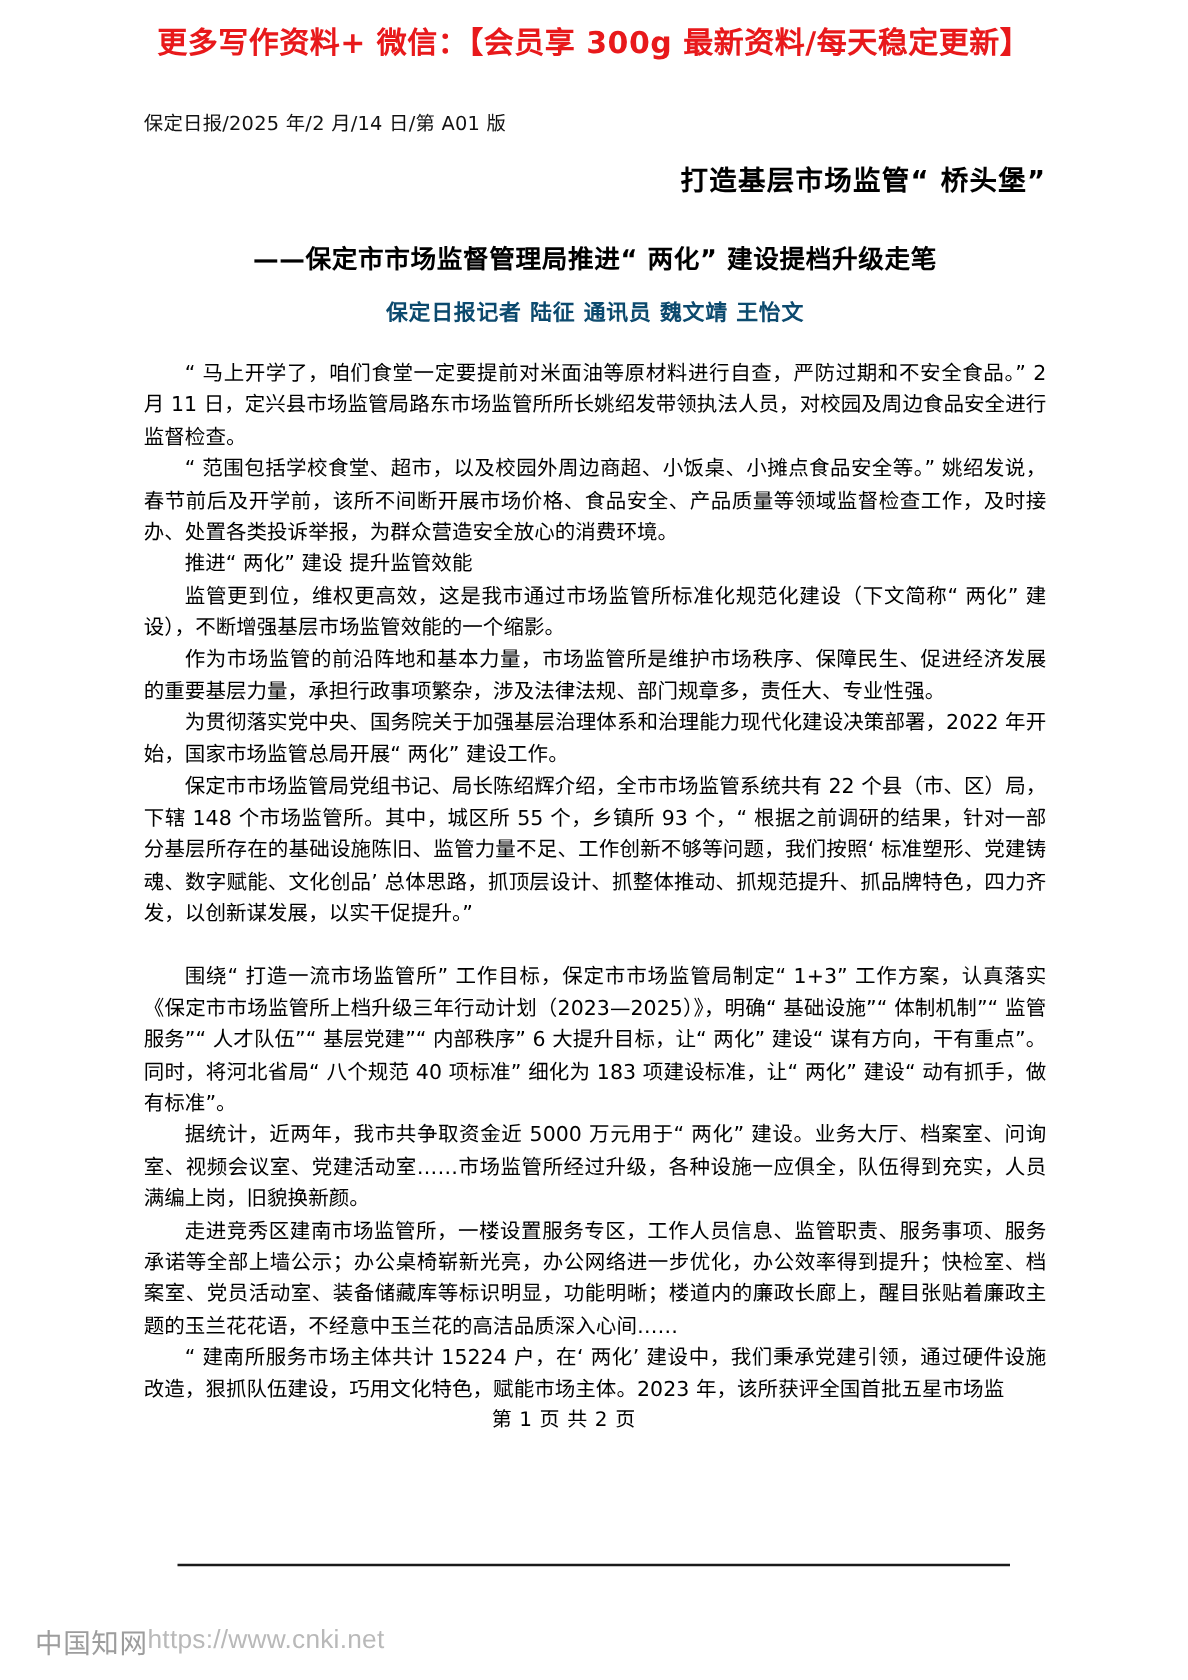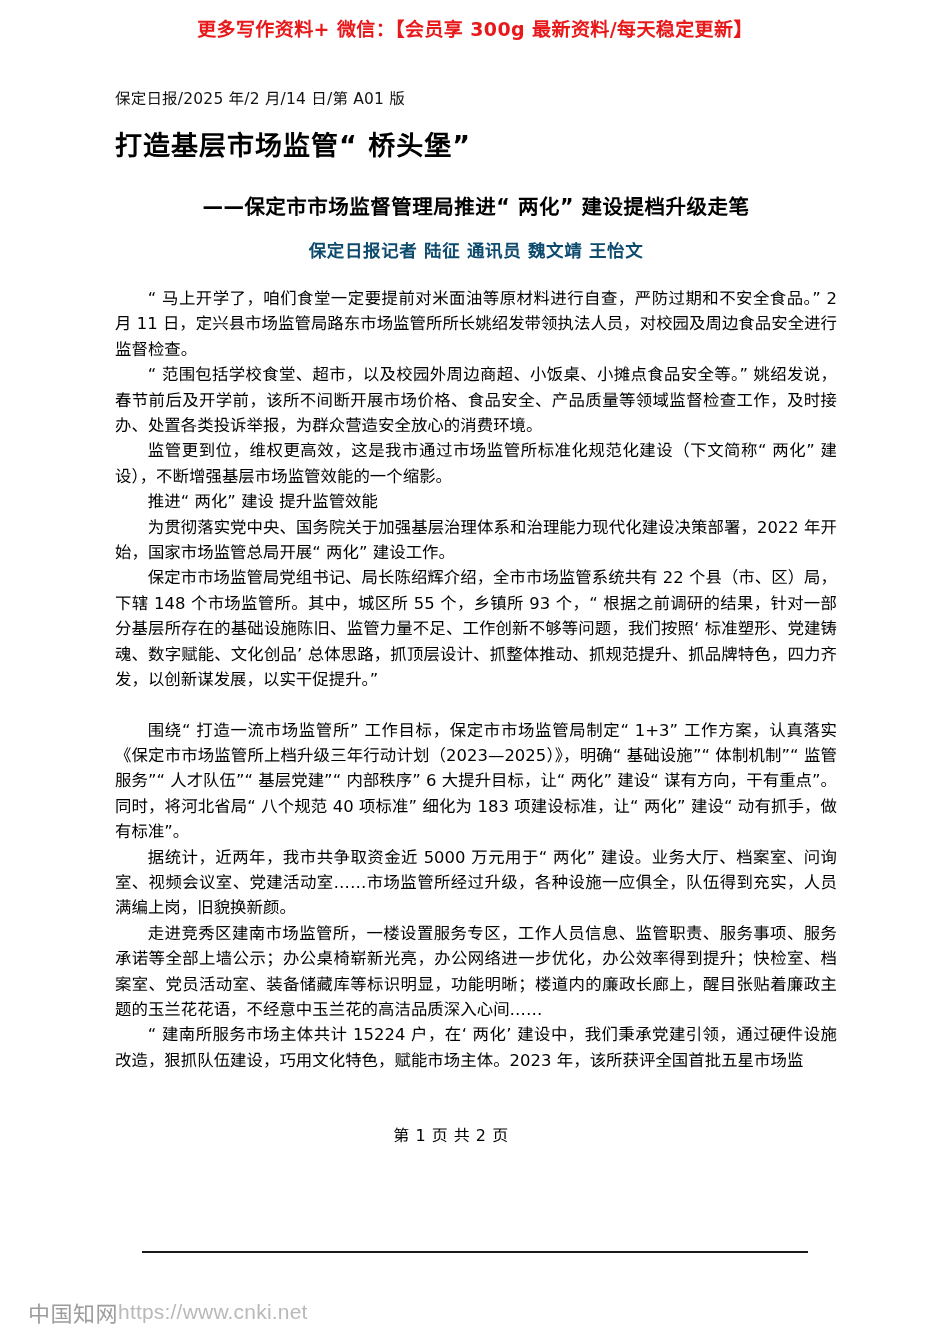--- a/index.html
+++ b/index.html
@@ -27,21 +27,21 @@
   
   .promo-banner {
     position: absolute;
     top: 14px;
     left: 0;
     width: 950px;
     text-align: center;
     color: #e8191b;
     font-family: "DejaVu Sans", "Liberation Sans", sans-serif;
     font-weight: bold;
-    font-size: 19px;
+    font-size: 24px;
     letter-spacing: 0.4px;
     white-space: nowrap;
   }
 
   
   .doc {
     position: absolute;
     left: 115px;
     top: 88px;
     width: 722px;
@@ -50,24 +50,24 @@
   .source-line {
     font-family: "DejaVu Sans", "Liberation Sans", sans-serif;
     font-size: 15.5px;
     line-height: 22px;
     color: #111;
     margin: 0 0 18px 0;
     letter-spacing: 0.2px;
   }
 
   .headline {
-    text-align: left;
-    font-family: "DejaVu Sans", "Liberation Sans", sans-serif;
-    font-weight: bold;
-    font-size: 27px;
+    text-align: right;
+    font-family: "DejaVu Sans", "Liberation Sans", sans-serif;
+    font-weight: bold;
+    font-size: 22px;
     letter-spacing: 1px;
     line-height: 36px;
     margin: 0 0 28px 0;
     color: #000;
   }
 
   .subhead {
     text-align: center;
     font-family: "DejaVu Sans", "Liberation Sans", sans-serif;
     font-weight: bold;
@@ -169,22 +169,23 @@
     <div class="source-line">保定日报/2025 年/2 月/14 日/第 A01 版</div>
 
     <h1 class="headline">打造基层市场监管“ 桥头堡”</h1>
 
     <h2 class="subhead">——保定市市场监督管理局推进“ 两化” 建设提档升级走笔</h2>
 
     <div class="byline">保定日报记者 陆征 通讯员 魏文靖 王怡文</div>
 
     <p class="para indent">“ 马上开学了，咱们食堂一定要提前对米面油等原材料进行自查，严防过期和不安全食品。” 2 月 11 日，定兴县市场监管局路东市场监管所所长姚绍发带领执法人员，对校园及周边食品安全进行监督检查。</p>
     <p class="para indent">“ 范围包括学校食堂、超市，以及校园外周边商超、小饭桌、小摊点食品安全等。” 姚绍发说，春节前后及开学前，该所不间断开展市场价格、食品安全、产品质量等领域监督检查工作，及时接办、处置各类投诉举报，为群众营造安全放心的消费环境。</p>
+    <p class="para section">推进“ 两化” 建设 提升监管效能</p>
     <p class="para indent">监管更到位，维权更高效，这是我市通过市场监管所标准化规范化建设（下文简称“ 两化” 建设），不断增强基层市场监管效能的一个缩影。</p>
-    <p class="para section">推进“ 两化” 建设 提升监管效能</p>
+    <p class="para indent">作为市场监管的前沿阵地和基本力量，市场监管所是维护市场秩序、保障民生、促进经济发展的重要基层力量，承担行政事项繁杂，涉及法律法规、部门规章多，责任大、专业性强。</p>
     <p class="para indent">为贯彻落实党中央、国务院关于加强基层治理体系和治理能力现代化建设决策部署，2022 年开始，国家市场监管总局开展“ 两化” 建设工作。</p>
     <p class="para indent">保定市市场监管局党组书记、局长陈绍辉介绍，全市市场监管系统共有 22 个县（市、区）局，下辖 148 个市场监管所。其中，城区所 55 个，乡镇所 93 个，“ 根据之前调研的结果，针对一部分基层所存在的基础设施陈旧、监管力量不足、工作创新不够等问题，我们按照‘ 标准塑形、党建铸魂、数字赋能、文化创品’ 总体思路，抓顶层设计、抓整体推动、抓规范提升、抓品牌特色，四力齐发，以创新谋发展，以实干促提升。”</p>
     <div class="spacer-para"></div>
     <p class="para indent">围绕“ 打造一流市场监管所” 工作目标，保定市市场监管局制定“ 1+3” 工作方案，认真落实《保定市市场监管所上档升级三年行动计划（2023—2025）》，明确“ 基础设施”“ 体制机制”“ 监管服务”“ 人才队伍”“ 基层党建”“ 内部秩序” 6 大提升目标，让“ 两化” 建设“ 谋有方向，干有重点”。同时，将河北省局“ 八个规范 40 项标准” 细化为 183 项建设标准，让“ 两化” 建设“ 动有抓手，做有标准”。</p>
     <p class="para indent">据统计，近两年，我市共争取资金近 5000 万元用于“ 两化” 建设。业务大厅、档案室、问询室、视频会议室、党建活动室……市场监管所经过升级，各种设施一应俱全，队伍得到充实，人员满编上岗，旧貌换新颜。</p>
     <p class="para indent">走进竞秀区建南市场监管所，一楼设置服务专区，工作人员信息、监管职责、服务事项、服务承诺等全部上墙公示；办公桌椅崭新光亮，办公网络进一步优化，办公效率得到提升；快检室、档案室、党员活动室、装备储藏库等标识明显，功能明晰；楼道内的廉政长廊上，醒目张贴着廉政主题的玉兰花花语，不经意中玉兰花的高洁品质深入心间……</p>
     <p class="para indent">“ 建南所服务市场主体共计 15224 户，在‘ 两化’ 建设中，我们秉承党建引领，通过硬件设施改造，狠抓队伍建设，巧用文化特色，赋能市场主体。2023 年，该所获评全国首批五星市场监</p>
 
   </div>
 

